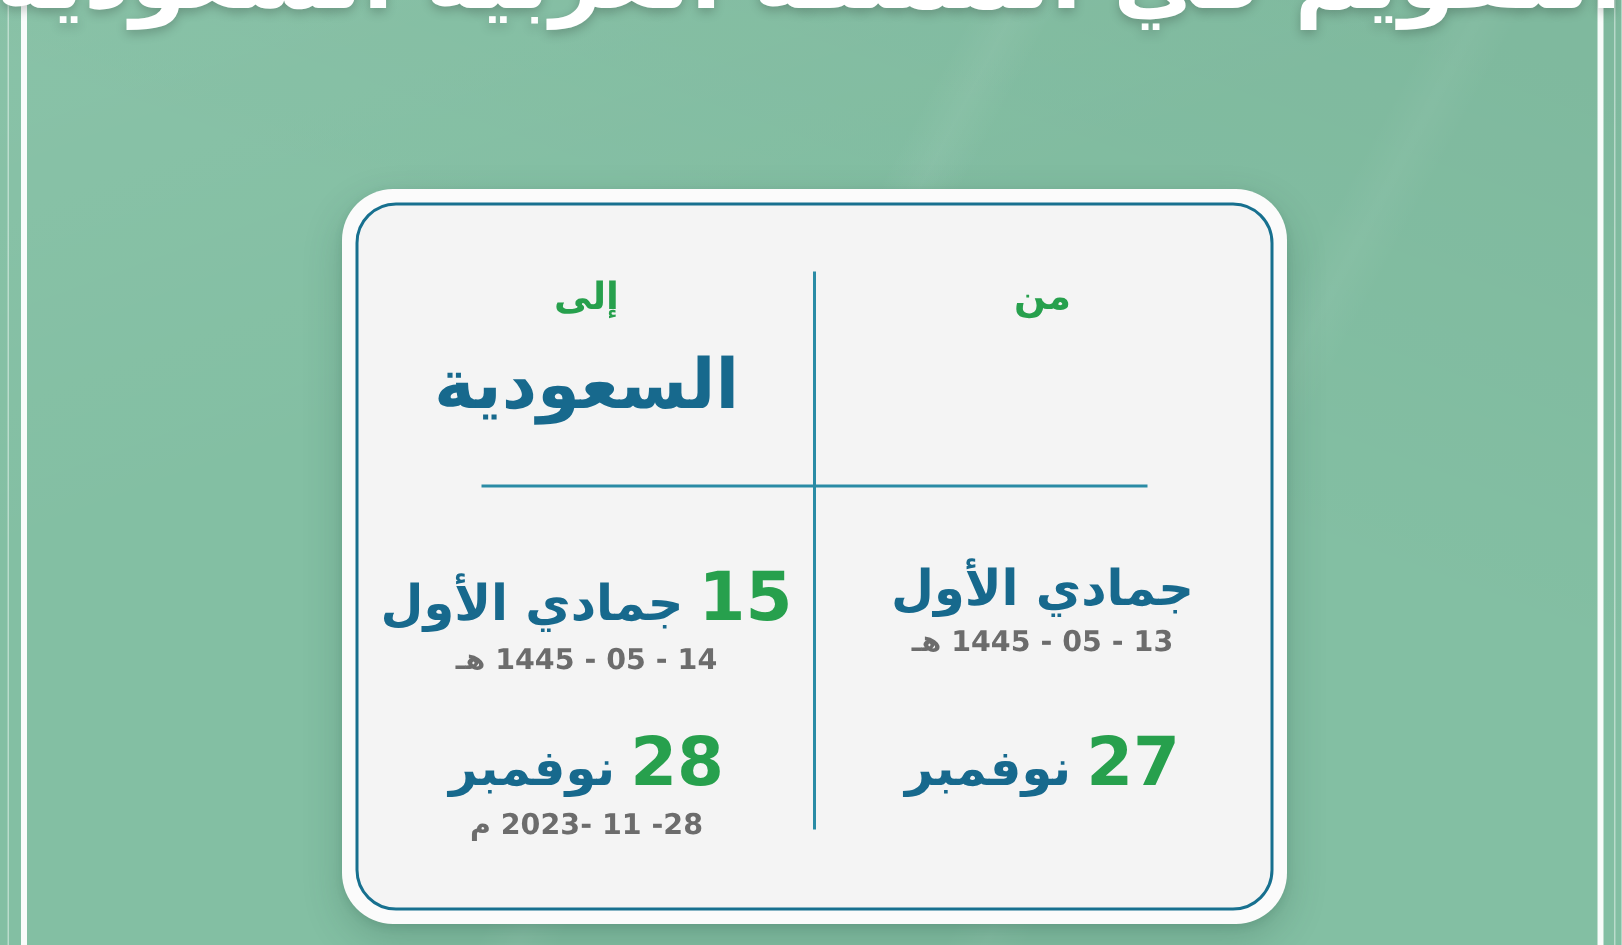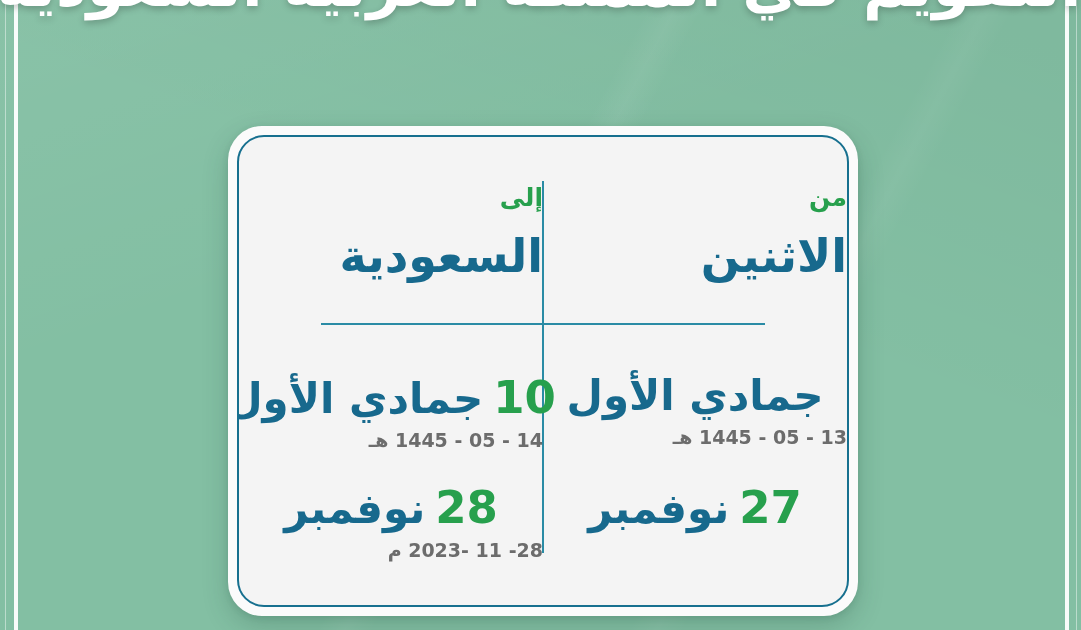--- a/index.html
+++ b/index.html
@@ -120,20 +120,21 @@
     display: flex;
     width: 100%;
     height: 100%;
     box-sizing: border-box;
   }
   .col {
     flex: 1 1 50%;
     position: relative;
     box-sizing: border-box;
     padding: 0 16px;
+    text-align: center;
   }
 
   .rel-label {
     position: absolute;
     top: 48px;
     left: 0;
     right: 0;
     color: #27a04d;
     font-size: 25px;
     font-weight: 700;
@@ -172,21 +173,21 @@
     line-height: 1;
     white-space: nowrap;
   }
   .date-num {
     color: #27a04d;
     font-size: 45px;
     font-weight: 700;
   }
   .date-month {
     color: #17698d;
-    font-size: 42px;
+    font-size: 33px;
     font-weight: 700;
   }
   .date-sub {
     margin-top: 11px;
     color: #6c6c6c;
     font-size: 19px;
     font-weight: 600;
     line-height: 1;
     white-space: nowrap;
   }
@@ -207,21 +208,20 @@
   <div class="card-outer">
     <div class="card-inner">
 
       <div class="v-divider"></div>
       <div class="h-divider"></div>
 
       <div class="cols">
 
         <div class="col">
           <div class="rel-label">من</div>
-          <div class="day-name">الاثنين</div>
 
           <div class="hijri-block">
             <div class="date-line">
               <span class="date-month">جمادي الأول</span>
             </div>
             <div class="date-sub">13 - 05 - 1445 هـ</div>
           </div>
 
           <div class="greg-block">
             <div class="date-line">
@@ -230,21 +230,21 @@
             </div>
           </div>
         </div>
 
         <div class="col">
           <div class="rel-label">إلى</div>
           <div class="day-name">السعودية</div>
 
           <div class="hijri-block">
             <div class="date-line">
-              <span class="date-num">10</span>
+              <span class="date-num">15</span>
               <span class="date-month">جمادي الأول</span>
             </div>
             <div class="date-sub">14 - 05 - 1445 هـ</div>
           </div>
 
           <div class="greg-block">
             <div class="date-line">
               <span class="date-num">28</span>
               <span class="date-month">نوفمبر</span>
             </div>

